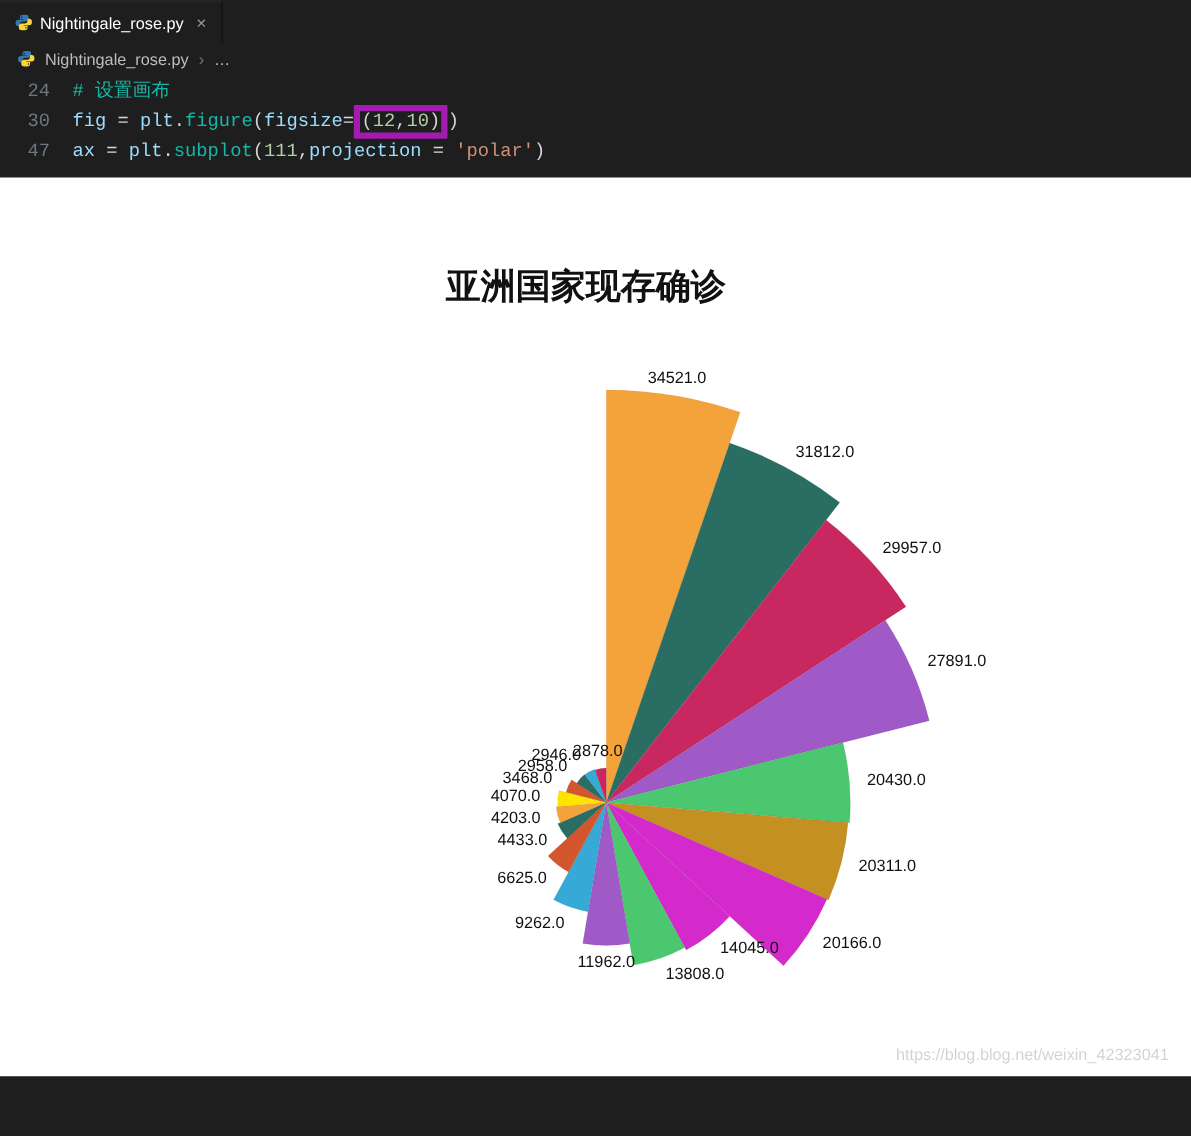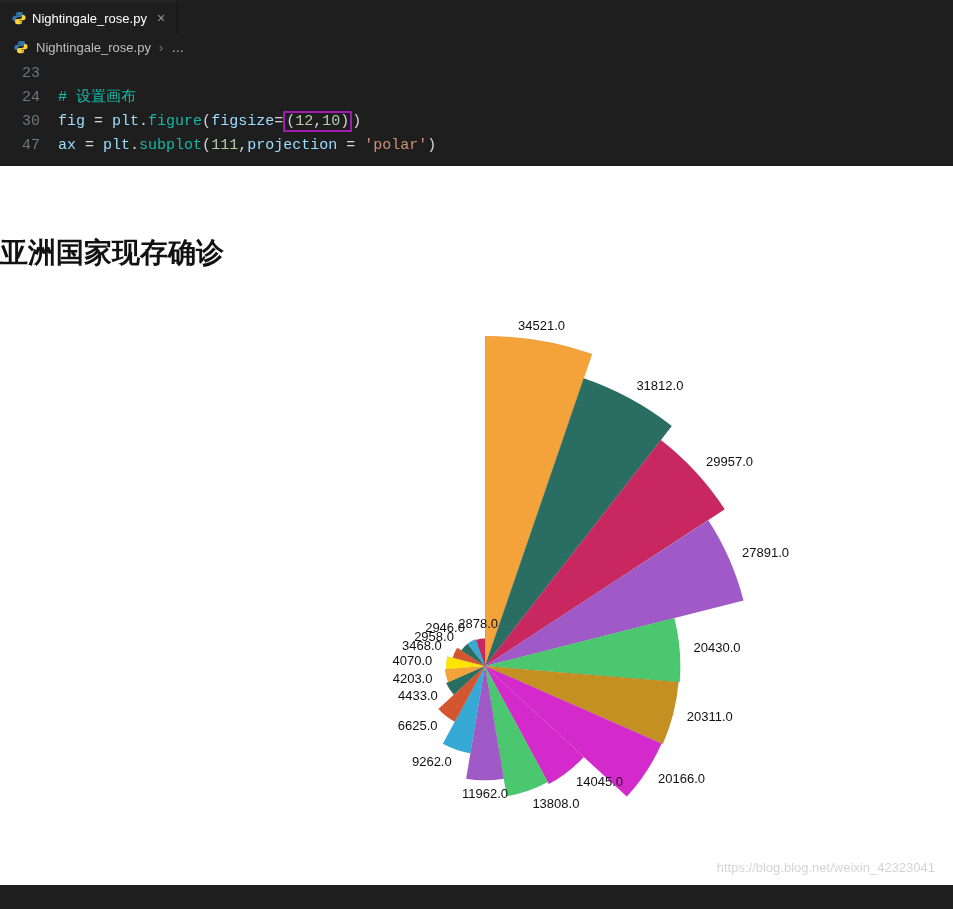--- a/index.html
+++ b/index.html
@@ -22,26 +22,26 @@
   .gutter { width:58px; text-align:right; padding-right:18px; color:#6e7681; user-select:none; }
   .code { white-space:pre; }
   .tok-comment { color:#14b8a6; }
   .tok-ident { color:#9cdcfe; }
   .tok-func { color:#14b8a6; }
   .tok-param { color:#9cdcfe;text-align:center; }
   .tok-num { color:#b5cea8; }
   .tok-str { color:#ce9178; }
   .tok-op { color:#d4d4d4; }
   .tok-paren { color:#d4d4d4; }
-  .cursor-box { border:2px solid #a21caf; padding:0 1px; border-radius:1px; }
+  .cursor-box { border:5px solid #a21caf; padding:0 1px; border-radius:1px; }
 
   
   .plot-pane { background:#fff; width:953px; height: calc(909px - 34px - 26px - 130px); position:relative; }
   .plot-inner { position:absolute; inset:0; }
-  .chart-title { position:absolute; left:0; right:16px; top:68px; font-size:28px; font-weight:600; color:#111; font-family: "Microsoft YaHei","SimHei",Arial,sans-serif; }
+  .chart-title { position:absolute; left:0; right:16px; top:68px; text-align:center; font-size:28px; font-weight:600; color:#111; font-family: "Microsoft YaHei","SimHei",Arial,sans-serif; }
   svg.rose { position:absolute; left:0; top:0; }
   .dlabel { font: 13px Arial, sans-serif; fill:#111; }
 
   .watermark { position:absolute; right:18px; bottom:10px; font-size:13px; color:rgba(0,0,0,0.18); font-family:Arial,sans-serif; }
 </style>
 </head>
 <body>
 
 <div class="tabbar">
   <div class="tab active">
@@ -63,24 +63,20 @@
         <path fill="#3776ab" d="M15 2c-5 0-6 2-6 5v3h7v1H6c-3 0-5 2-5 6s2 6 5 6h3v-4c0-3 2-5 5-5h6c3 0 5-2 5-5V7c0-3-1-5-6-5h-4zm-3 3a1.3 1.3 0 1 1 0 2.6 1.3 1.3 0 0 1 0-2.6z"></path>
         <path fill="#ffd43b" d="M17 30c5 0 6-2 6-5v-3h-7v-1h10c3 0 5-2 5-6s-2-6-5-6h-3v4c0 3-2 5-5 5h-6c-3 0-5 2-5 5v2c0 3 1 5 6 5h4zm3-3a1.3 1.3 0 1 1 0-2.6 1.3 1.3 0 0 1 0 2.6z"></path>
       </svg>
   </span>
   <span>Nightingale_rose.py</span>
   <span class="sep">›</span>
   <span class="ell">…</span>
 </div>
 
 <div class="code-area" id="code-area">
-    <div class="code-line">
-      <div class="gutter">23</div>
-      <div class="code"></div>
-    </div>
     <div class="code-line">
       <div class="gutter">24</div>
       <div class="code"><span class="tok-comment"># 设置画布</span></div>
     </div>
     <div class="code-line">
       <div class="gutter">30</div>
       <div class="code"><span class="tok-ident">fig</span> <span class="tok-op">=</span> <span class="tok-ident">plt</span><span class="tok-op">.</span><span class="tok-func">figure</span><span class="tok-paren">(</span><span class="tok-param">figsize</span><span class="tok-op">=</span><span class="cursor-box"><span class="tok-paren">(</span><span class="tok-num">12</span><span class="tok-op">,</span><span class="tok-num">10</span><span class="tok-paren">)</span></span><span class="tok-paren">)</span></div>
     </div>
     <div class="code-line">
       <div class="gutter">47</div>

